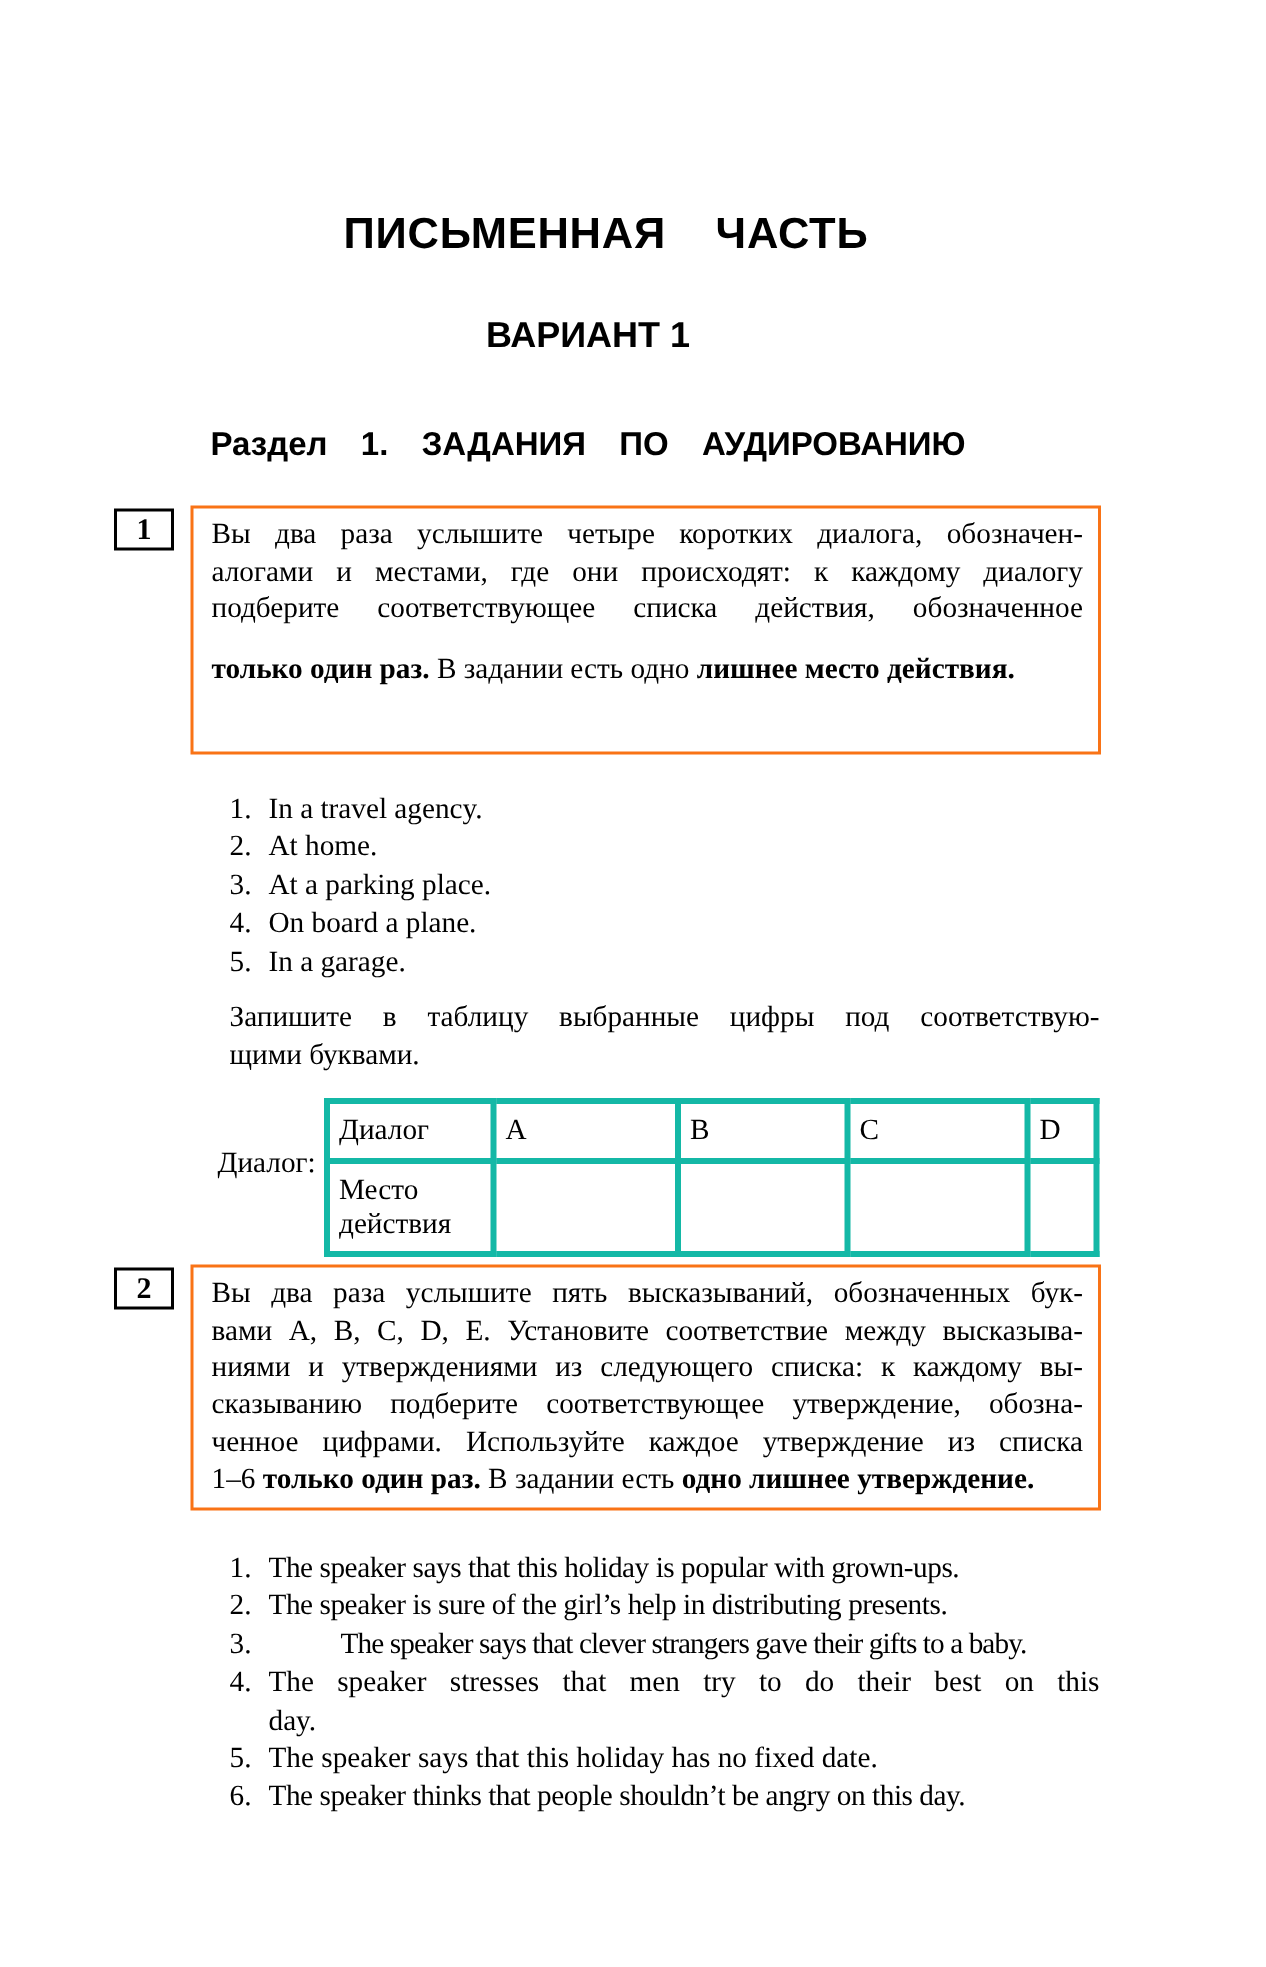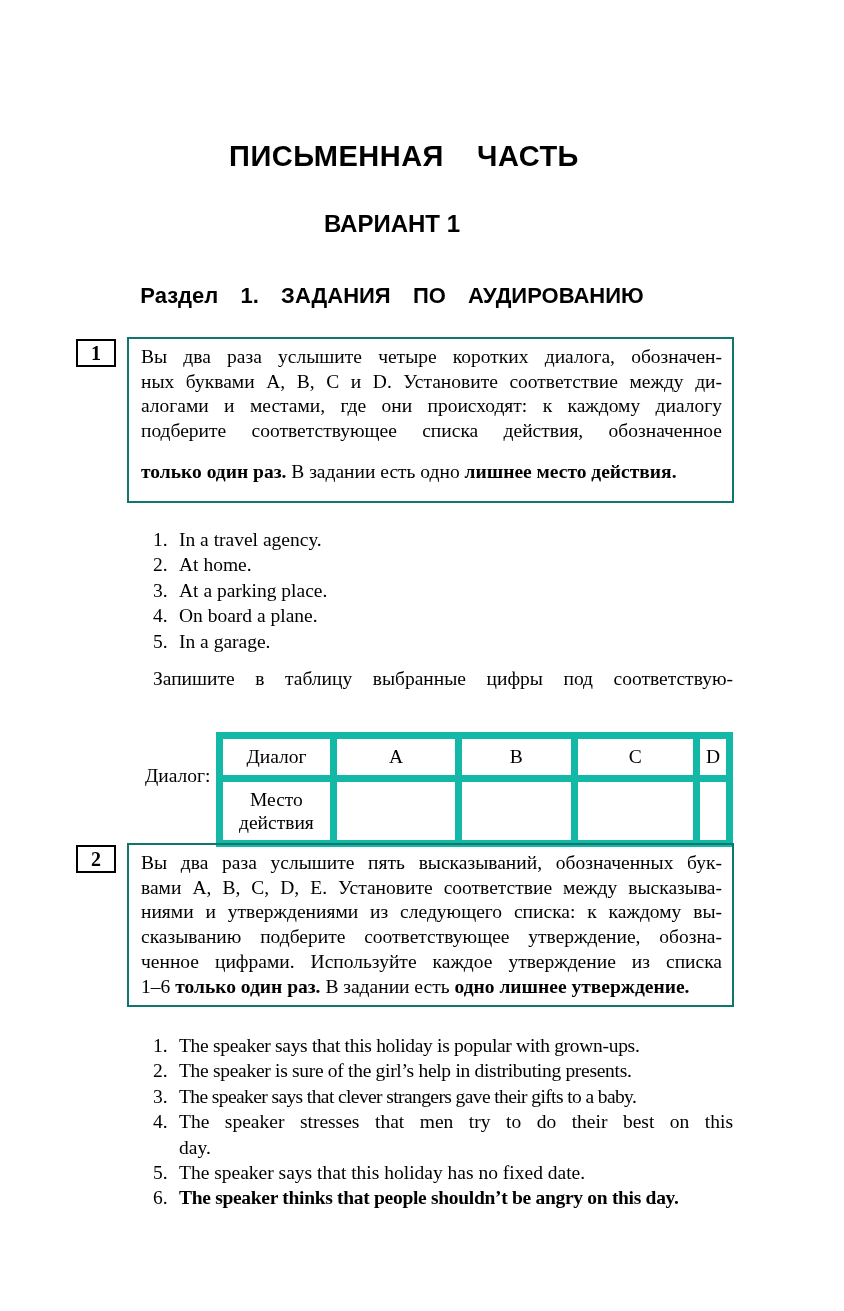--- a/index.html
+++ b/index.html
@@ -3,41 +3,40 @@
 <meta charset="utf-8">
 <style>
   html, body { margin: 0; padding: 0; background: #ffffff; }
   body { width: 844px; height: 1311px; position: relative; overflow: hidden; color: #000; font-family: "Liberation Serif", serif; }
   .abs { position: absolute; }
   .title { left: 0; width: 844px; text-align: center; font-family: "Liberation Sans", sans-serif; font-weight: bold; }
   #t1 { top: 140px; font-size: 29px; letter-spacing: 0.5px; word-spacing: 8px; left: -18px; }
   #t2 { top: 210px; font-size: 24px; left: -30px; }
   #t3 { top: 283px; font-size: 22px; left: -30px; word-spacing: 5px; }
   .numbox { width: 36px; height: 24px; border: 2px solid #000; text-align: center; font-weight: bold; font-size: 20px; line-height: 24px; }
-  .taskbox { border: 2px solid #0f766e; padding: 6px 10px 4px 12px; box-sizing: border-box; font-size: 19.5px; line-height: 24.7px; text-align: justify; }
+  .taskbox { border: 2px solid #f97316; padding: 6px 10px 4px 12px; box-sizing: border-box; font-size: 19.5px; line-height: 24.7px; text-align: justify; }
   .taskbox b { font-weight: bold; }
   .list { font-size: 19.5px; line-height: 25.4px; }
   .list .row { display: flex; }
   .list .n { width: 26px; flex: none; }
   .list .tx { flex: 1; text-align: justify; }
   .para { font-size: 19.5px; line-height: 25px; text-align: justify; }
   table.ans { border-collapse: collapse; font-size: 19.5px; }
-  table.ans td { border: 7px solid #14b8a6; text-align: center; padding: 6px; line-height: 24px; }
+  table.ans td { border: 4px solid #14b8a6; text-align: left; padding: 6px; line-height: 24px; }
 </style>
 </head>
 <body>
 
 <div class="abs title" id="t1" style="white-space:pre;">ПИСЬМЕННАЯ  ЧАСТЬ</div>
 <div class="abs title" id="t2">ВАРИАНТ 1</div>
 <div class="abs title" id="t3" style="white-space:pre;">Раздел  1.  ЗАДАНИЯ  ПО  АУДИРОВАНИЮ</div>
 
 <div class="abs numbox" style="left:76px; top:339px;">1</div>
 <div class="abs taskbox" style="left:127px; top:337px; width:607px; height:166px;">
   <div style="text-align-last:justify;">Вы два раза услышите четыре коротких диалога, обозначен-</div>
-  <div style="text-align-last:justify;">ных буквами A, B, C и D. Установите соответствие между ди-</div>
   <div style="text-align-last:justify;">алогами и местами, где они происходят: к каждому диалогу</div>
   <div style="text-align-last:justify;">подберите соответствующее списка действия, обозначенное</div>
   <div style="white-space:pre;margin-top:16px;"><b>только один раз.</b><span> В задании есть одно </span><b>лишнее место действия.</b></div>
 </div>
 
 <div class="abs list" style="left:153px; top:527px; width:400px;">
   <div class="row">
       <span class="n">1.</span>
       <span class="tx">In a travel agency.</span>
     </div>
@@ -54,20 +53,21 @@
       <span class="tx">On board a plane.</span>
     </div>
   <div class="row">
       <span class="n">5.</span>
       <span class="tx">In a garage.</span>
     </div>
 </div>
 
 <div class="abs para" style="left:153px; top:666px; width:580px;">
   <div style="text-align-last:justify;">Запишите в таблицу выбранные цифры под соответствую-</div>
+  <div>щими буквами.</div>
 </div>
 
 <div class="abs para" style="left:145px; top:763px;">Диалог:</div>
 
 <table class="abs ans" style="left:216px; top:732px; width:517px;">
   <tbody>
       <tr style="height:34px;">
     <td style="width:95px;">Диалог</td>
     <td style="width:107px;">A</td>
     <td style="width:97px;">B</td>
@@ -101,27 +101,27 @@
   <div class="row">
       <span class="n">1.</span>
       <span class="tx" style="white-space:nowrap; letter-spacing:-0.3px;">The speaker says that this holiday is popular with grown-ups.</span>
     </div>
   <div class="row">
       <span class="n">2.</span>
       <span class="tx" style="white-space:nowrap; letter-spacing:-0.3px;">The speaker is sure of the girl’s help in distributing presents.</span>
     </div>
   <div class="row">
       <span class="n">3.</span>
-      <span class="tx" style="white-space:nowrap; letter-spacing:-0.6px;">The speaker says that clever strangers gave their gifts to a baby.</span>
+      <span class="tx" style="white-space:nowrap; letter-spacing:-0.6px;margin-left:48px;">The speaker says that clever strangers gave their gifts to a baby.</span>
     </div>
   <div class="row">
       <span class="n">4.</span>
       <span class="tx" style="word-spacing:9px; width:500px;">The speaker stresses that men try to do their best on this day.</span>
     </div>
   <div class="row">
       <span class="n">5.</span>
       <span class="tx">The speaker says that this holiday has no fixed date.</span>
     </div>
   <div class="row">
       <span class="n">6.</span>
-      <span class="tx" style="white-space:nowrap; letter-spacing:-0.3px;font-weight:bold;">The speaker thinks that people shouldn’t be angry on this day.</span>
+      <span class="tx" style="white-space:nowrap; letter-spacing:-0.3px;">The speaker thinks that people shouldn’t be angry on this day.</span>
     </div>
 </div>
 
 </body></html>

